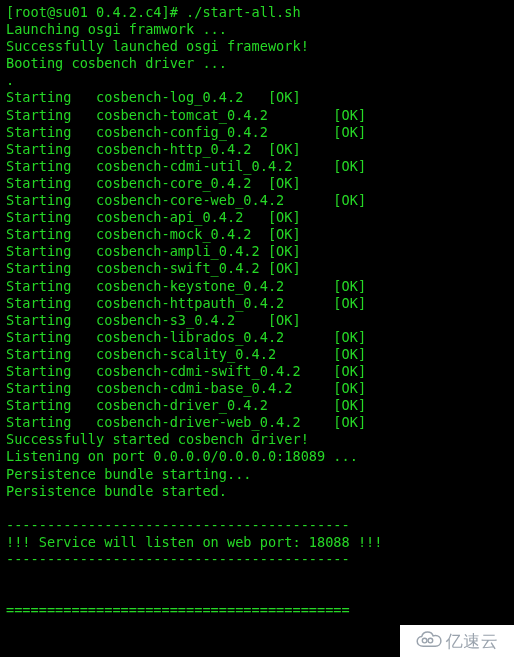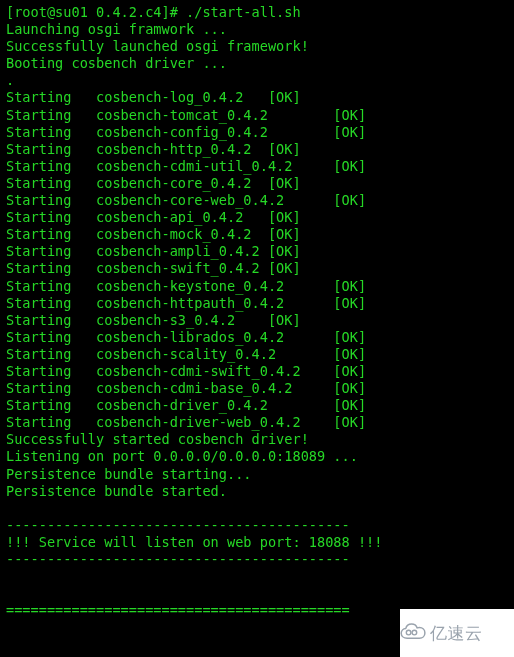--- a/index.html
+++ b/index.html
@@ -38,24 +38,25 @@
     font-family: "DejaVu Sans Mono", "Liberation Mono", monospace;
   }
   .line.blank {
     color: transparent;
   }
   #watermark {
     position: absolute;
     right: 0;
     bottom: 0;
     width: 114px;
-    height: 48px;
+    height: 32px;
     background: #ffffff;
     display: flex;
     align-items: center;
+    justify-content: center;
     gap: 4px;
   }
   #watermark .wm-cloud {
     display: block;
   }
   #watermark .wm-text {
     font-family: "DejaVu Sans", "Liberation Sans", sans-serif;
     font-size: 17px;
     color: #9aa3ad;
     letter-spacing: 0.5px;

